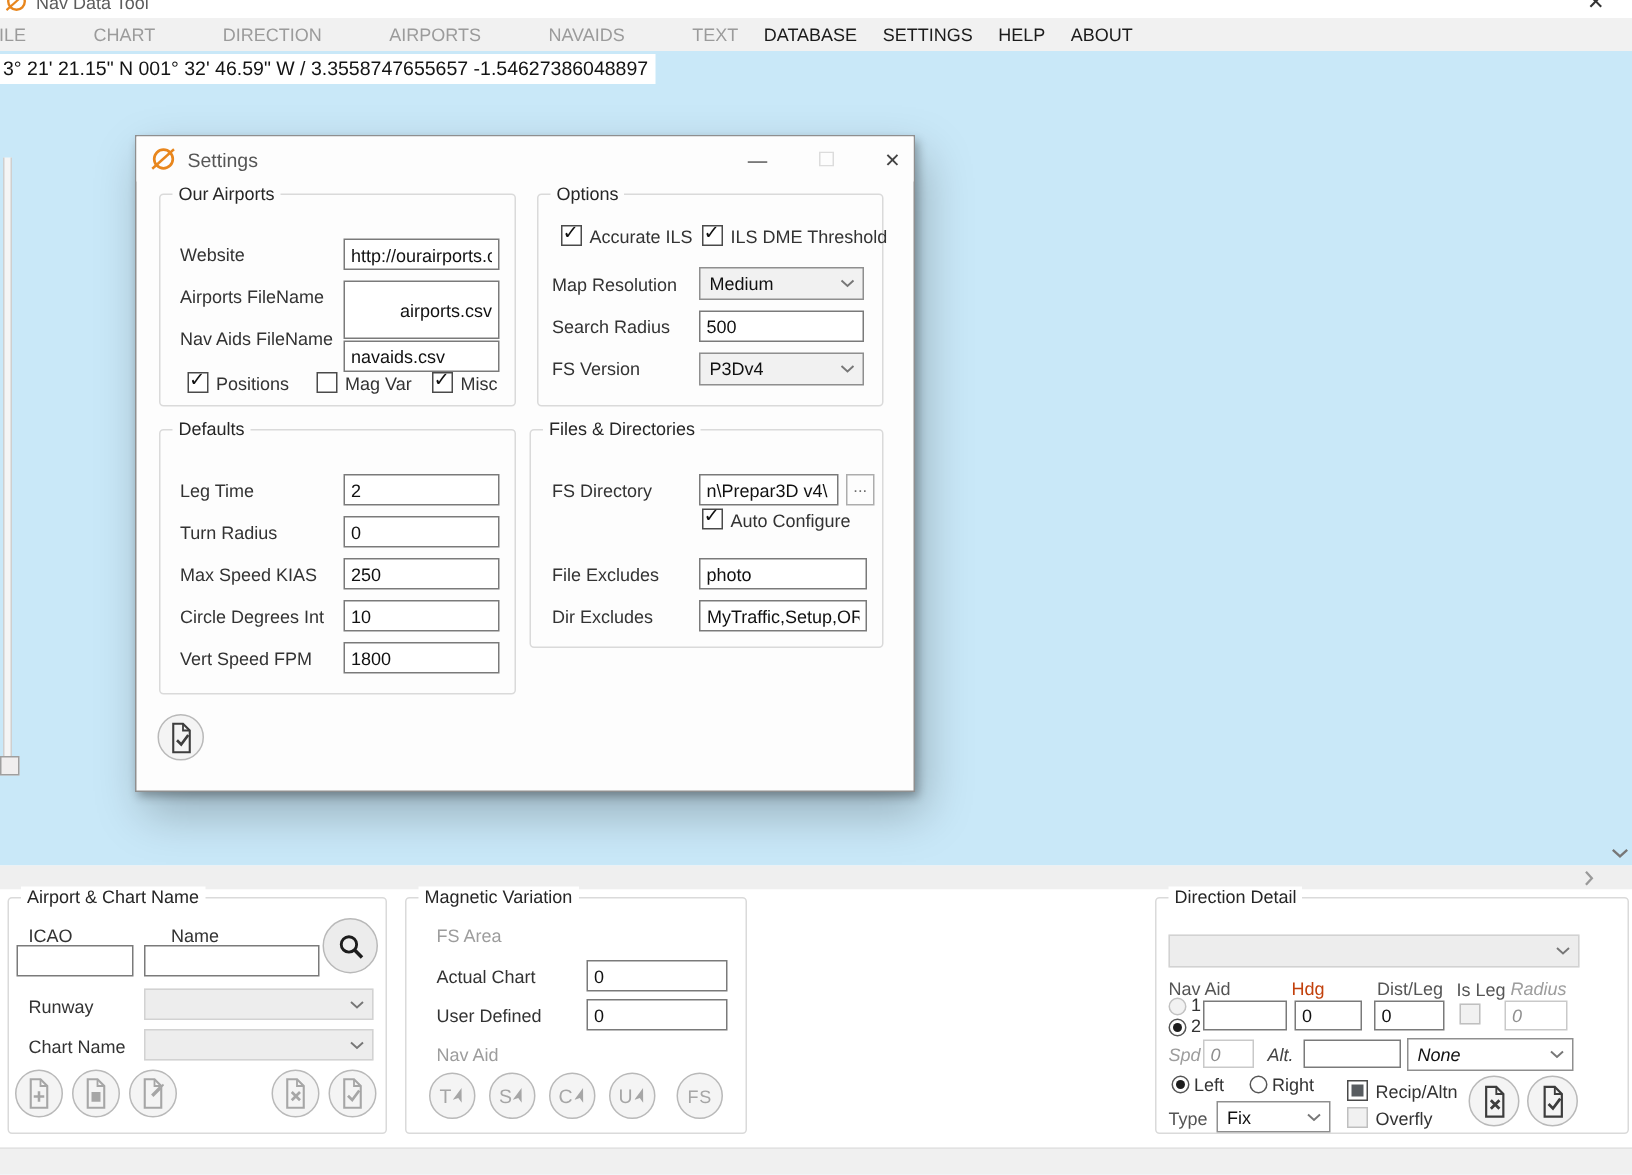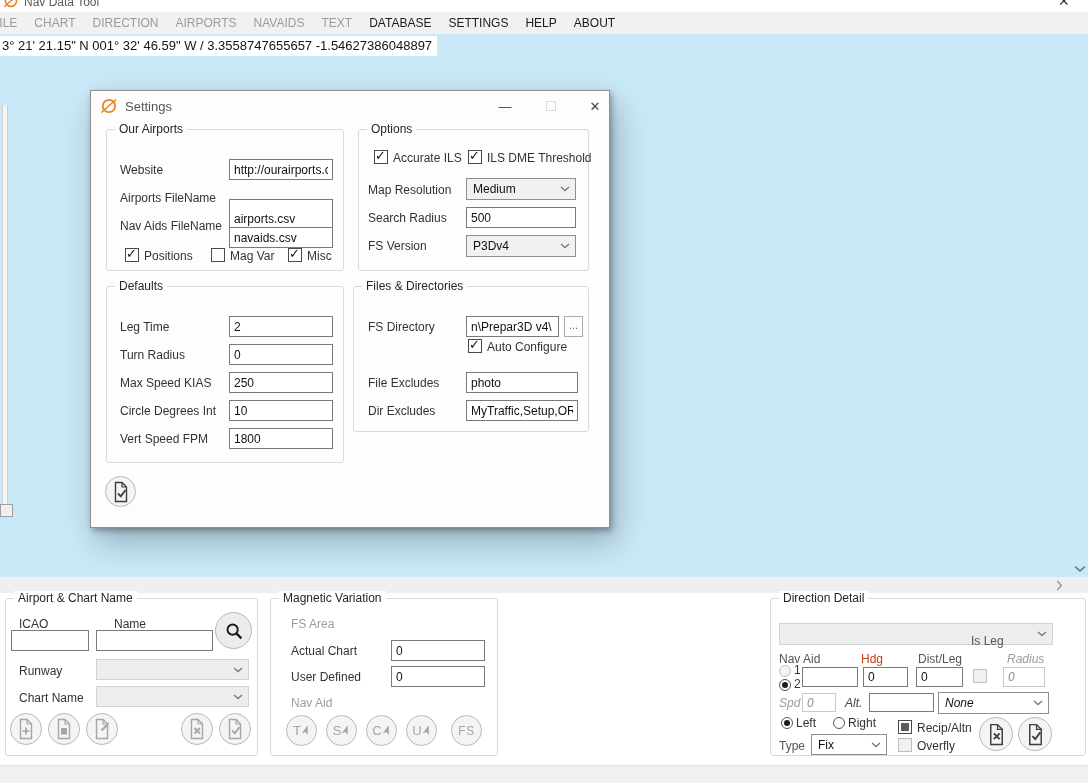--- a/index.html
+++ b/index.html
@@ -8,21 +8,21 @@
   .abs { position:absolute; }
 
   
   #titlebar { position:absolute; left:0; top:0; width:1088px; height:12px; background:#fff; overflow:hidden; }
   #titlebar .title { position:absolute; left:24px; top:-5px; font-size:12px; color:#5c5c5c; }
   #titlebar .close { position:absolute; left:1058px; top:-7px; font-size:14px; color:#333; }
   #menubar { position:absolute; left:0; top:12px; width:1088px; height:22px; background:#f1f1f1;
     display:flex; align-items:center; gap:17px; padding-left:0; }
   #menubar { padding-left:0; }
   .menu-item { font-size:12px; color:#1b1b1b; white-space:nowrap; }
-  .menu-item.dis { color:#9b9b9b; }
+  .menu-item.dis { color:#9b9b9b;margin-left:28px; }
   #menubar .menu-item:first-child { margin-left:-8px; }
 
   
   #map { position:absolute; left:0; top:34px; width:1088px; height:543px; background:#c9e8f8; }
   #coords { position:absolute; left:0; top:2px; background:#fff; color:#141414;
     font-size:13px; padding:2px 5px 3px 2px; white-space:nowrap; }
   #vsplit { position:absolute; left:2px; top:71px; width:6px; height:410px;
     background:#f5f5f5; border-left:1px solid #cfcfcf; border-right:1px solid #cfcfcf; }
   #vsplit-grip { position:absolute; left:0px; top:470px; width:13px; height:13px;
     background:#f0eeee; border:1px solid #9f9f9f; }
@@ -277,21 +277,21 @@
     <span class="leg">Direction Detail</span>
     <div class="combo dis" style="left:8px;top:24px;width:274px;height:22px">
       <span></span>
       <svg class="chev" width="10" height="6">
           <use href="#i-chev-down"></use>
         </svg>
     </div>
     <span class="lbl" style="left:8px;top:53px;color:#555">Nav Aid</span>
     <span class="lbl" style="left:90px;top:53px;color:#c2410c">Hdg</span>
     <span class="lbl" style="left:147px;top:53px;color:#555">Dist/Leg</span>
-    <span class="lbl" style="left:200px;top:35px;color:#555">Is Leg</span>
+    <span class="lbl" style="left:200px;top:54px;color:#555">Is Leg</span>
     <span class="lbl it dim" style="left:236px;top:53px">Radius</span>
     <span class="rad dis" style="left:8px;top:66px"></span>
     <span class="lbl" style="left:23px;top:64px">1</span>
     <span class="rad sel" style="left:8px;top:80px"></span>
     <span class="lbl" style="left:23px;top:78px">2</span>
     <input class="tb" style="left: 31px; top: 68px; width: 56px; height: 20px;" readonly="" value="">
     <input class="tb" style="left: 92px; top: 68px; width: 45px; height: 20px;" readonly="" value="0">
     <input class="tb" style="left: 145px; top: 68px; width: 47px; height: 20px;" readonly="" value="0">
     <span class="cb dis" style="left:202px;top:70px"></span>
     <input class="tb dis it" style="left: 232px; top: 68px; width: 42px; height: 20px;" readonly="" value="0">
@@ -350,21 +350,21 @@
         </svg>
     </span>
     <span class="winbtn" style="left:487px">✕</span>
   </div>
 
   <div class="gb" style="left:15px;top:38px;width:238px;height:142px">
     <span class="leg">Our Airports</span>
     <span class="lbl" style="left:13px;top:33px">Website</span>
     <input class="tb" style="left: 122px; top: 29px; width: 104px; height: 21px;" readonly="" value="http://ourairports.c">
     <span class="lbl" style="left:13px;top:61px">Airports FileName</span>
-    <input class="tb" style="left: 122px; top: 69px; width: 104px; height: 39px;" readonly="" value="airports.csv">
+    <input class="tb" style="left: 122px; top: 57px; width: 104px; height: 39px; text-align: right;" readonly="" value="airports.csv">
     <span class="lbl" style="left:13px;top:89px">Nav Aids FileName</span>
     <input class="tb" style="left: 122px; top: 85px; width: 104px; height: 21px; margin-top: 12px;" readonly="" value="navaids.csv">
     <span class="cb on" style="left:18px;top:118px"></span>
     <span class="lbl" style="left:37px;top:119px">Positions</span>
     <span class="cb" style="left:104px;top:118px"></span>
     <span class="lbl" style="left:123px;top:119px">Mag Var</span>
     <span class="cb on" style="left:181px;top:118px"></span>
     <span class="lbl" style="left:200px;top:119px">Misc</span>
   </div>
 

